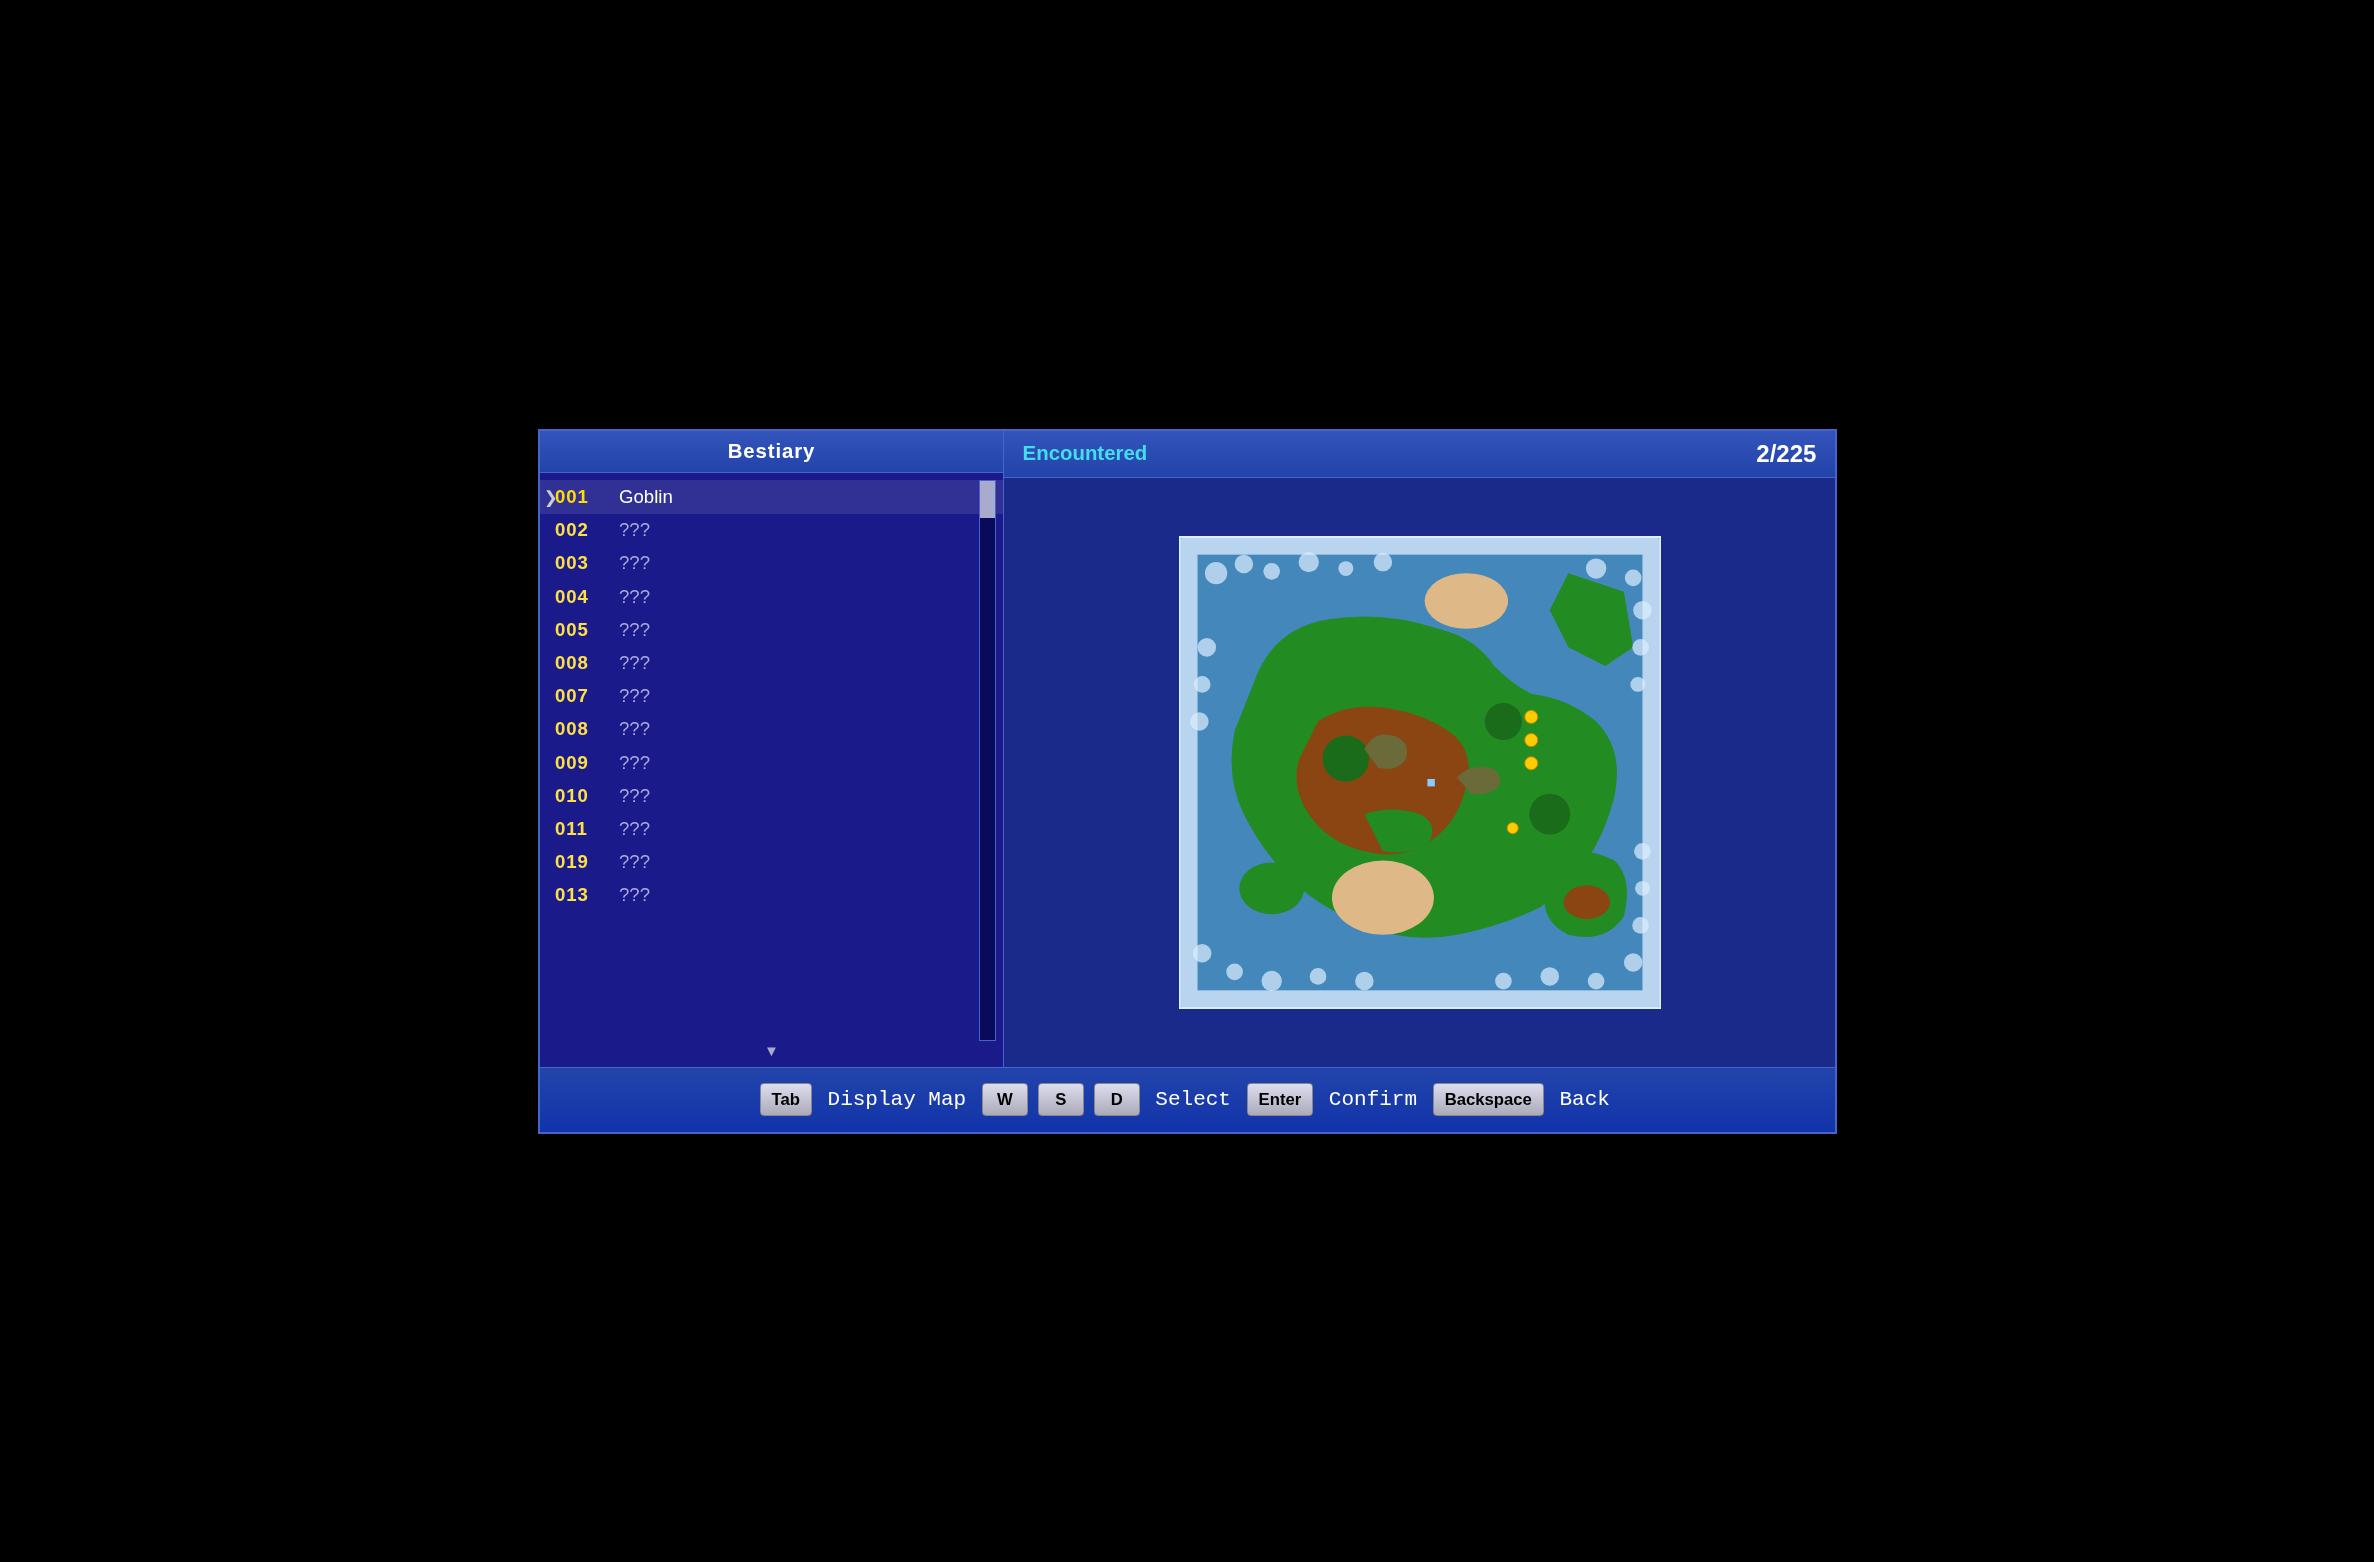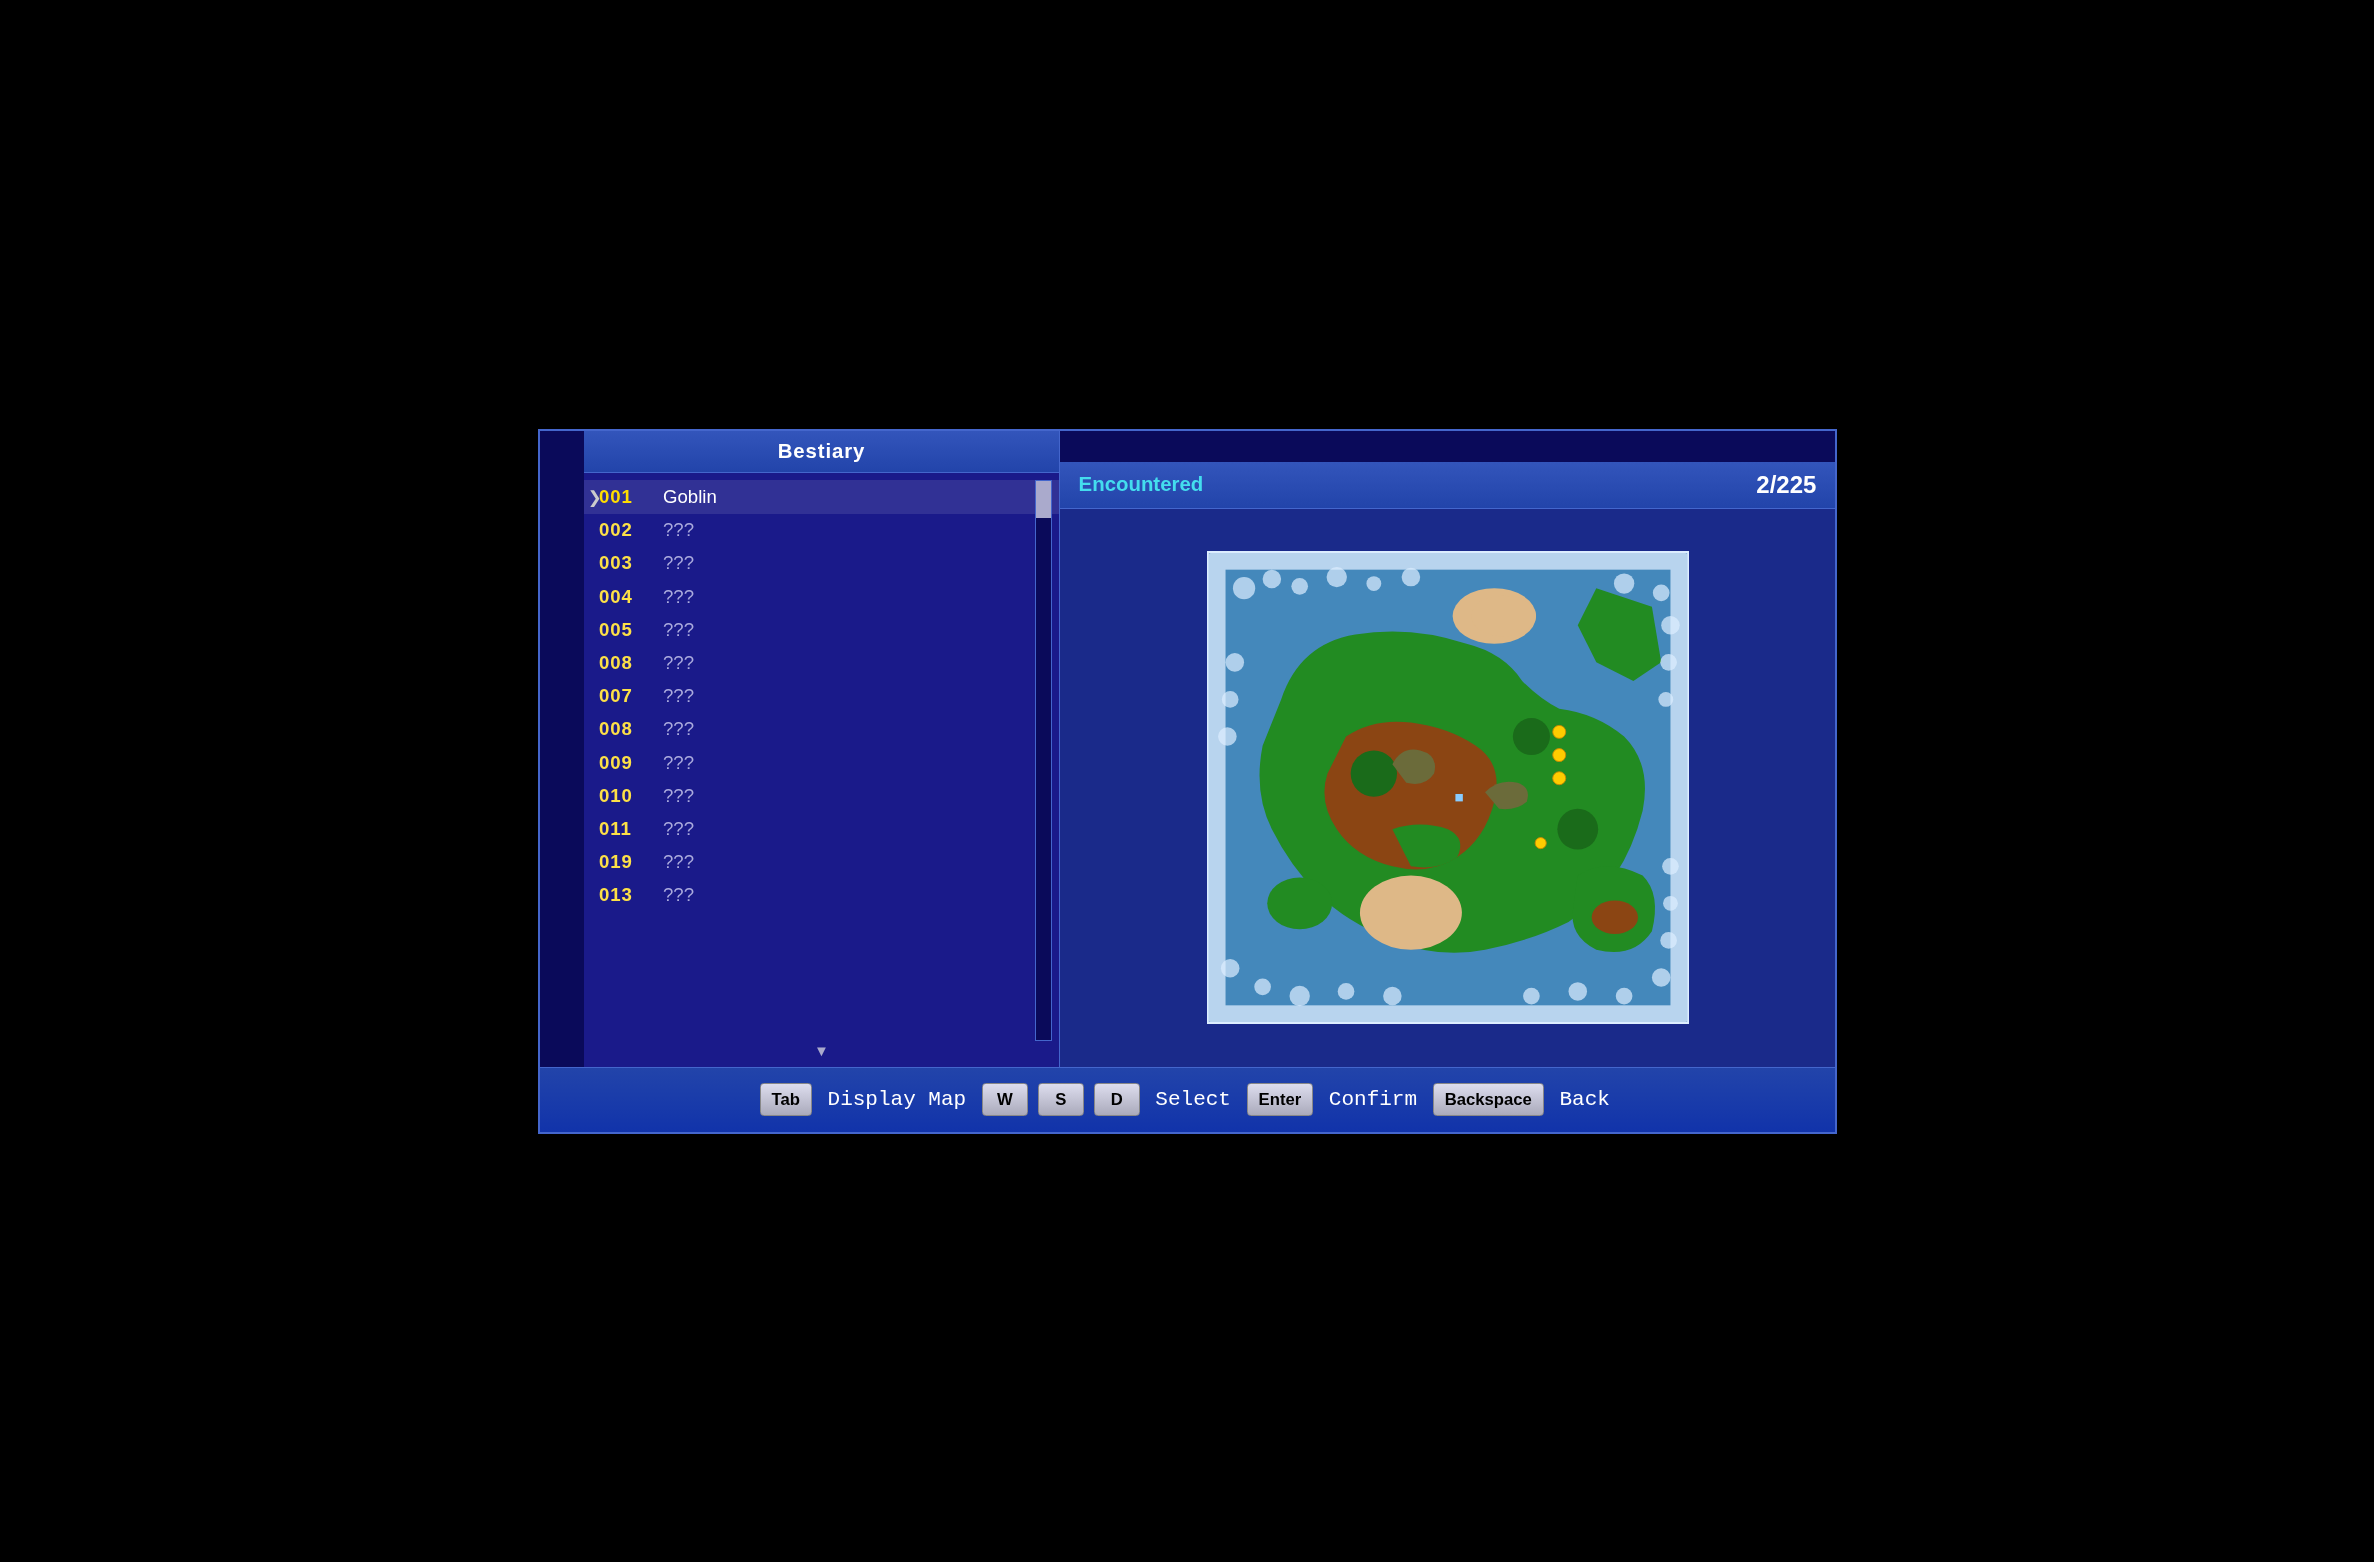--- a/index.html
+++ b/index.html
@@ -21,25 +21,24 @@
       flex-direction: column;
       position: relative;
     }
     .main-area {
       display: flex;
       flex: 1;
       overflow: hidden;
     }
     
     .left-panel {
-      width: 520px;
+      width: 464px;
       display: flex;
       flex-direction: column;
       border-right: 1.9px solid #4466cc;
-      padding-left: 44px;
     }
     .panel-header {
       background: linear-gradient(180deg, #3355bb 0%, #2244aa 100%);
       border-bottom: 1.9px solid #4466cc;
       padding: 9.3px 0;
       text-align: center;
       font-size: 20.4px;
       color: #fff;
       font-weight: bold;
       letter-spacing: 0.9px;
@@ -112,21 +111,20 @@
       left: 50%;
       transform: translateX(-50%);
       color: #aaaacc;
       font-size: 15px;
     }
     
     .right-panel {
       flex: 1;
       display: flex;
       flex-direction: column;
-      margin-top: 31px;
     }
     .right-header {
       background: linear-gradient(180deg, #3355bb 0%, #2244aa 100%);
       border-bottom: 1.9px solid #4466cc;
       padding: 9.3px 18.6px;
       display: flex;
       justify-content: space-between;
       align-items: center;
     }
     .encountered-label {

